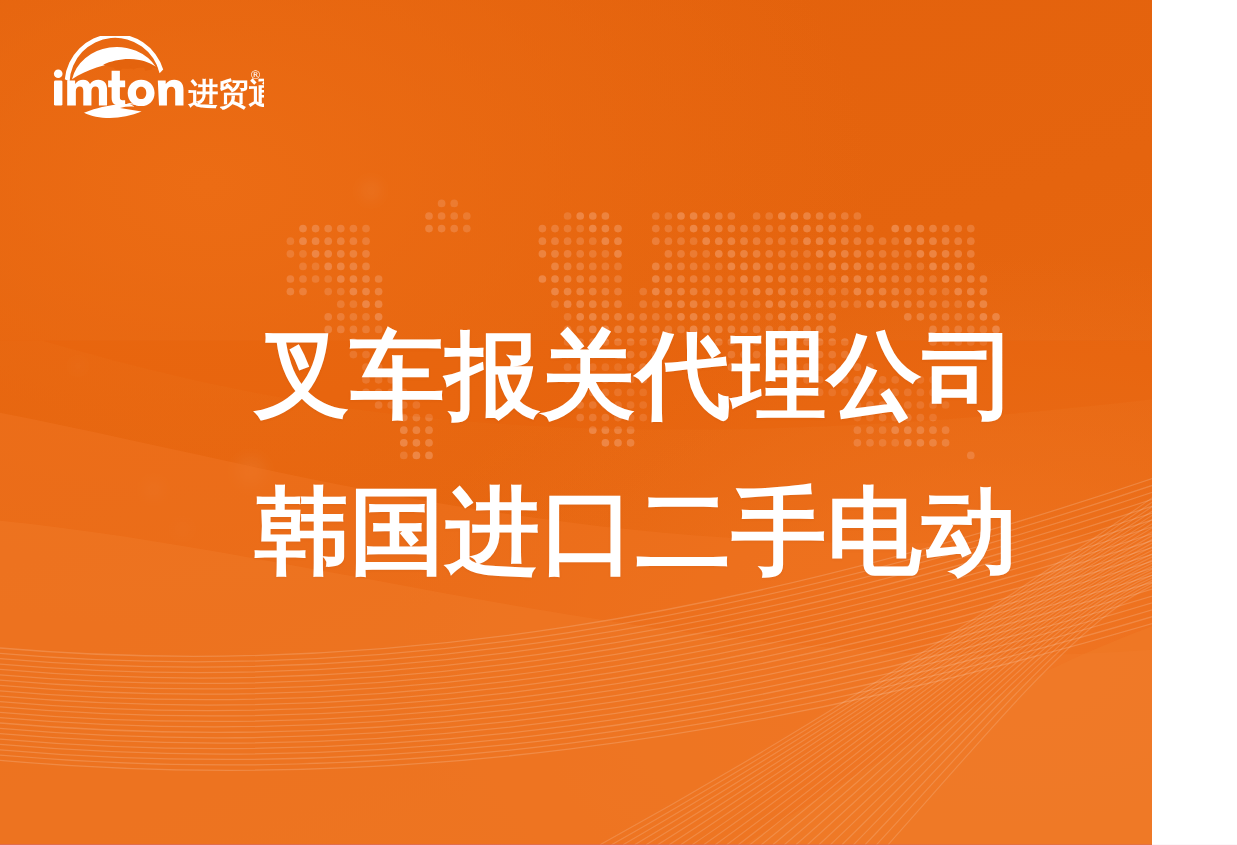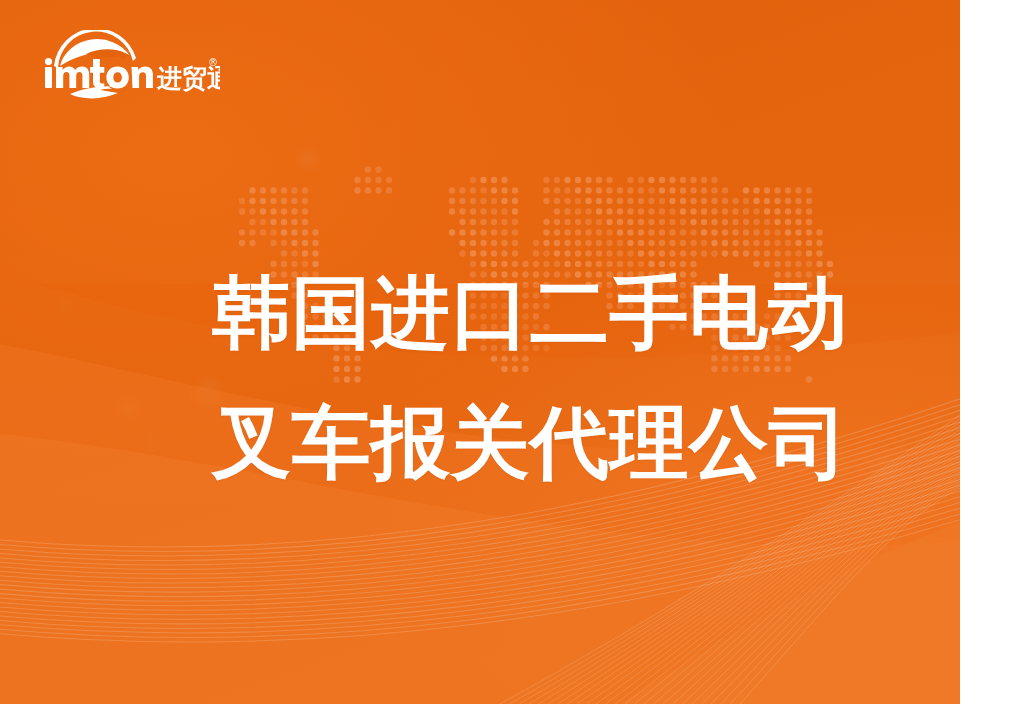--- a/index.html
+++ b/index.html
@@ -775,17 +775,17 @@
 
       <text x="168" y="36" font-family="'DejaVu Sans','Liberation Sans',sans-serif" font-size="10" fill="#ffffff" opacity="0.95">®</text>
 
       <g>
         <path d="M30,64 C42,70 62,70 78,63 C72,62 66,61 60,60 c4,-1 8,-1.4 12,-1 c-1.8,-1.6 -4,-2.6 -6.4,-3 c3.2,-0.4 6.6,0.4 9.4,2.2 C68,55 52,57 38,61 Z" fill="#ffffff"></path>
       </g>
     </svg>
   </div>
 
   <div class="headline">
+    <span class="line">叉车报关代理公司</span>
     <span class="line">韩国进口二手电动</span>
-    <span class="line">叉车报关代理公司</span>
   </div>
 
 </div>
 
 </body></html>

